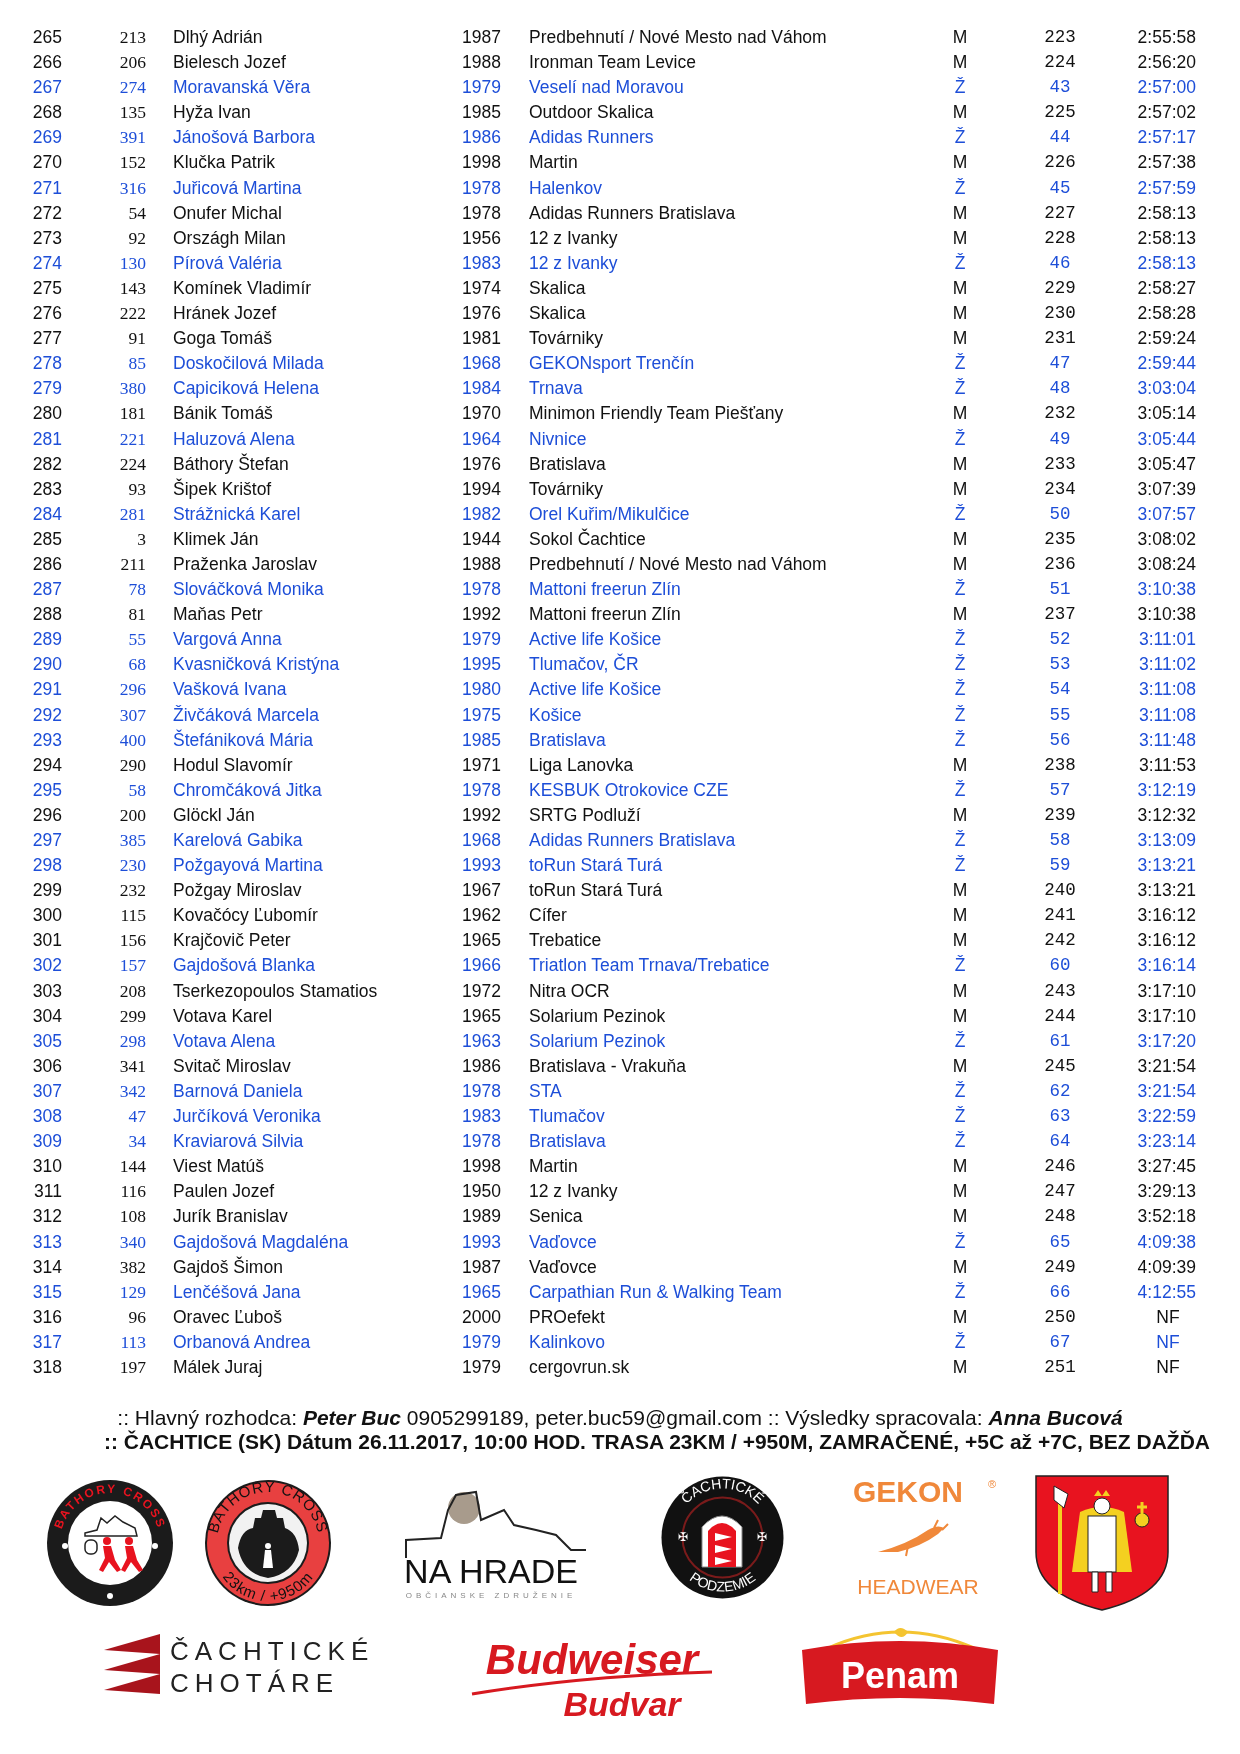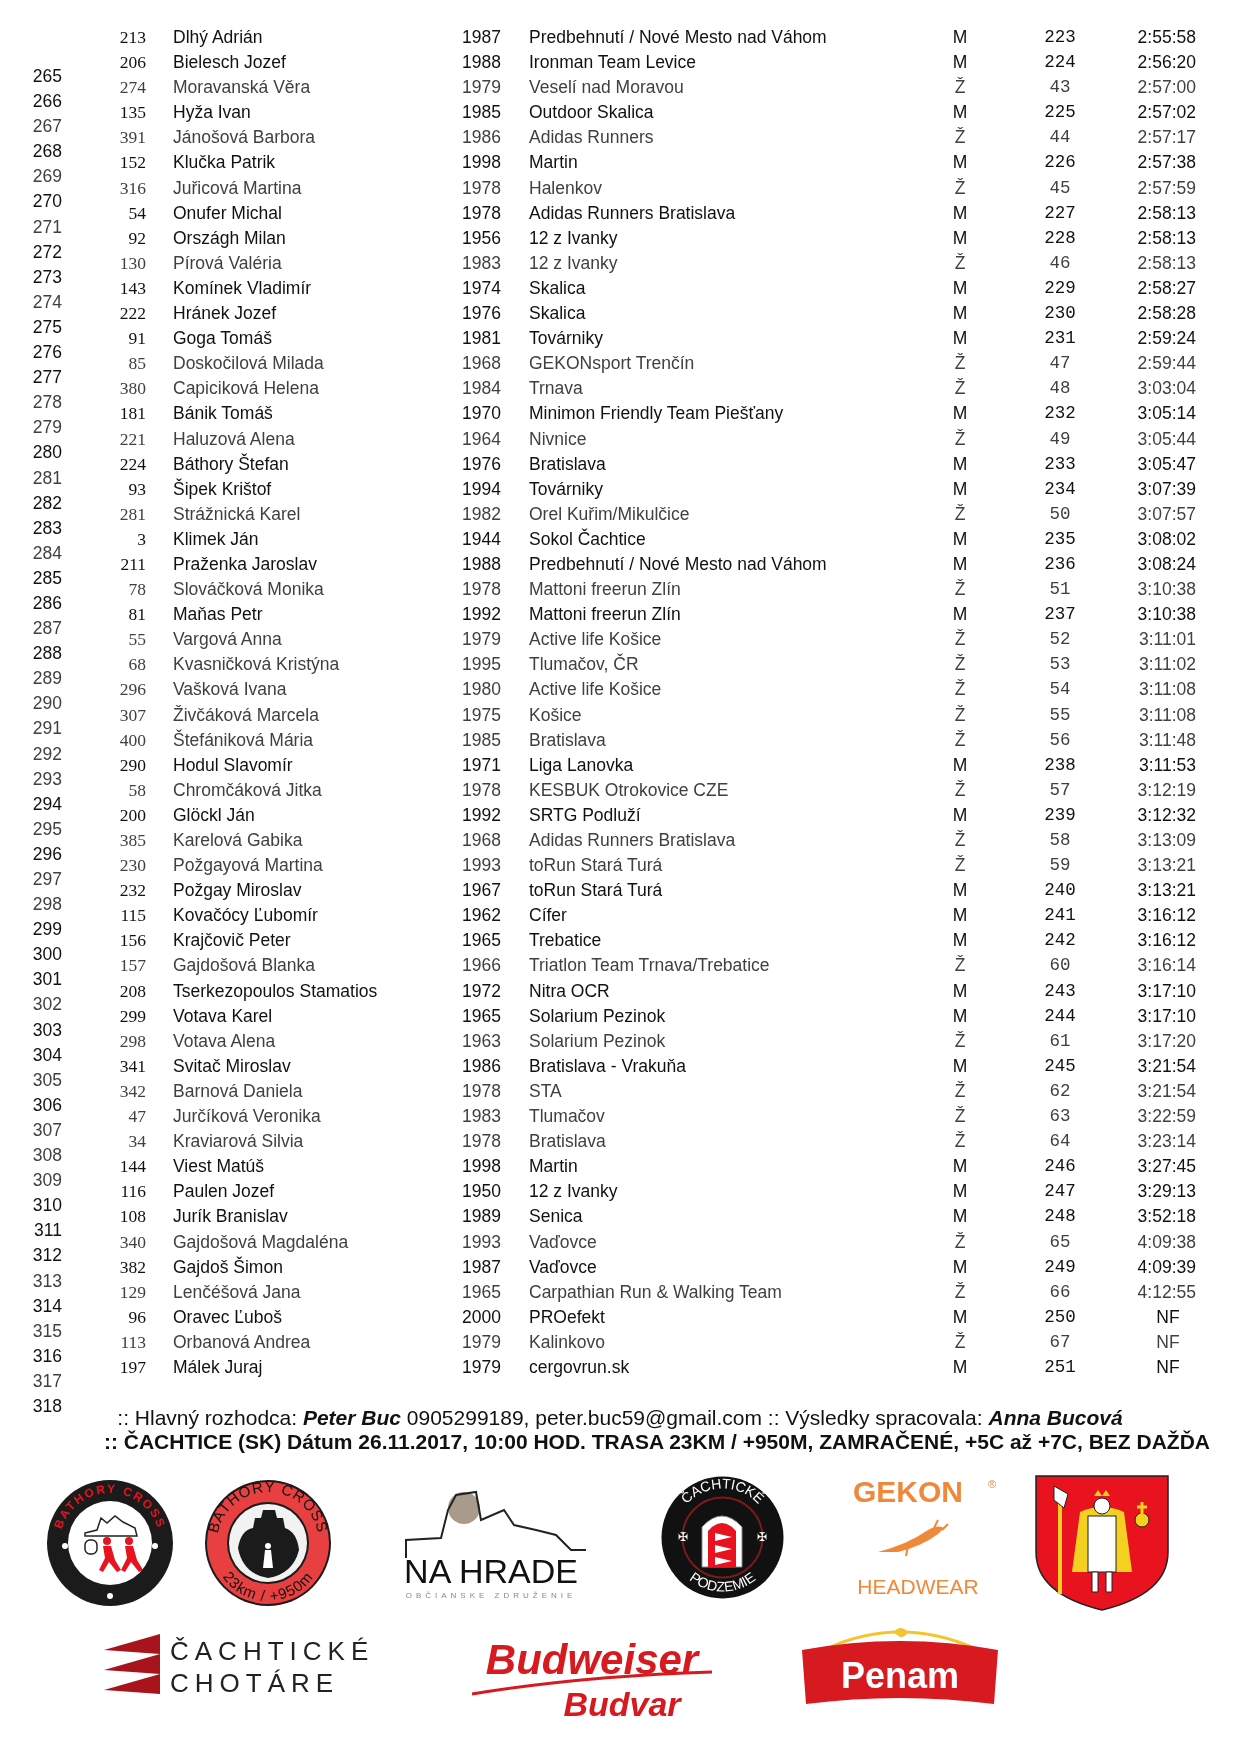--- a/index.html
+++ b/index.html
@@ -1,22 +1,22 @@
 <!DOCTYPE html>
 <html><head>
 <meta charset="utf-8">
 <style>
   html, body { margin: 0; padding: 0; background: #ffffff; }
   body { width: 1240px; height: 1754px; position: relative; overflow: hidden;
          font-family: "Liberation Sans", "DejaVu Sans", sans-serif; color: #111; }
   .results { position: absolute; left: 0; top: 25px; width: 1240px; }
   .row { position: relative; height: 25.1px; font-size: 17.5px; line-height: 25px; white-space: nowrap; }
-  .row.f { color: #404040; }
+  .row.f { color: #1d4ed8; }
   .row span { position: absolute; top: 0; }
-  .c-place { left: 28px; width: 34px; text-align: right; margin-top: 39px; }
+  .c-place { left: 28px; width: 34px; text-align: right; }
   .c-bib { left: 110px; width: 36px; text-align: right; font-family: Liberation Serif, serif; }
   .c-name { left: 173px; }
   .c-year { left: 462px; }
   .c-club { left: 529px; }
   .c-sex { left: 950px; width: 20px; text-align: center; }
   .c-cat { left: 1042px; width: 36px; text-align: center; font-family: Liberation Mono, monospace; }
   .c-time { left: 1120px; width: 76px; text-align: right; }
   .c-time.nf { text-align: center; left: 1138px; width: 60px; }
 
   .footer { position: absolute; left: 0; width: 1240px; text-align: center; font-size: 21px; }

